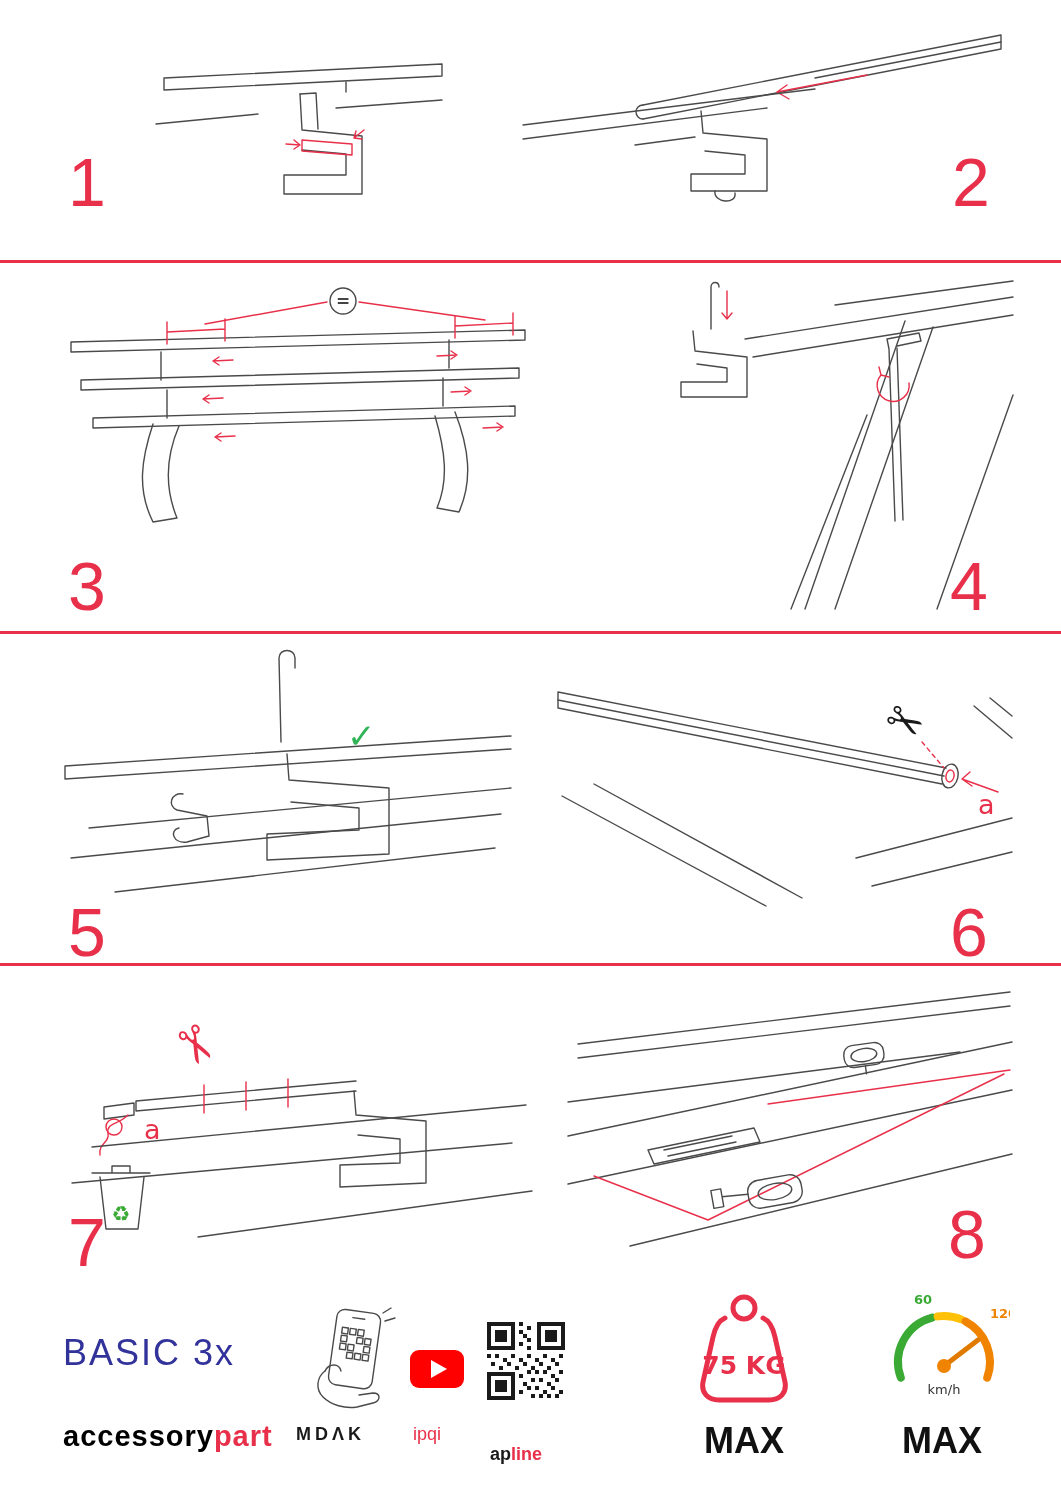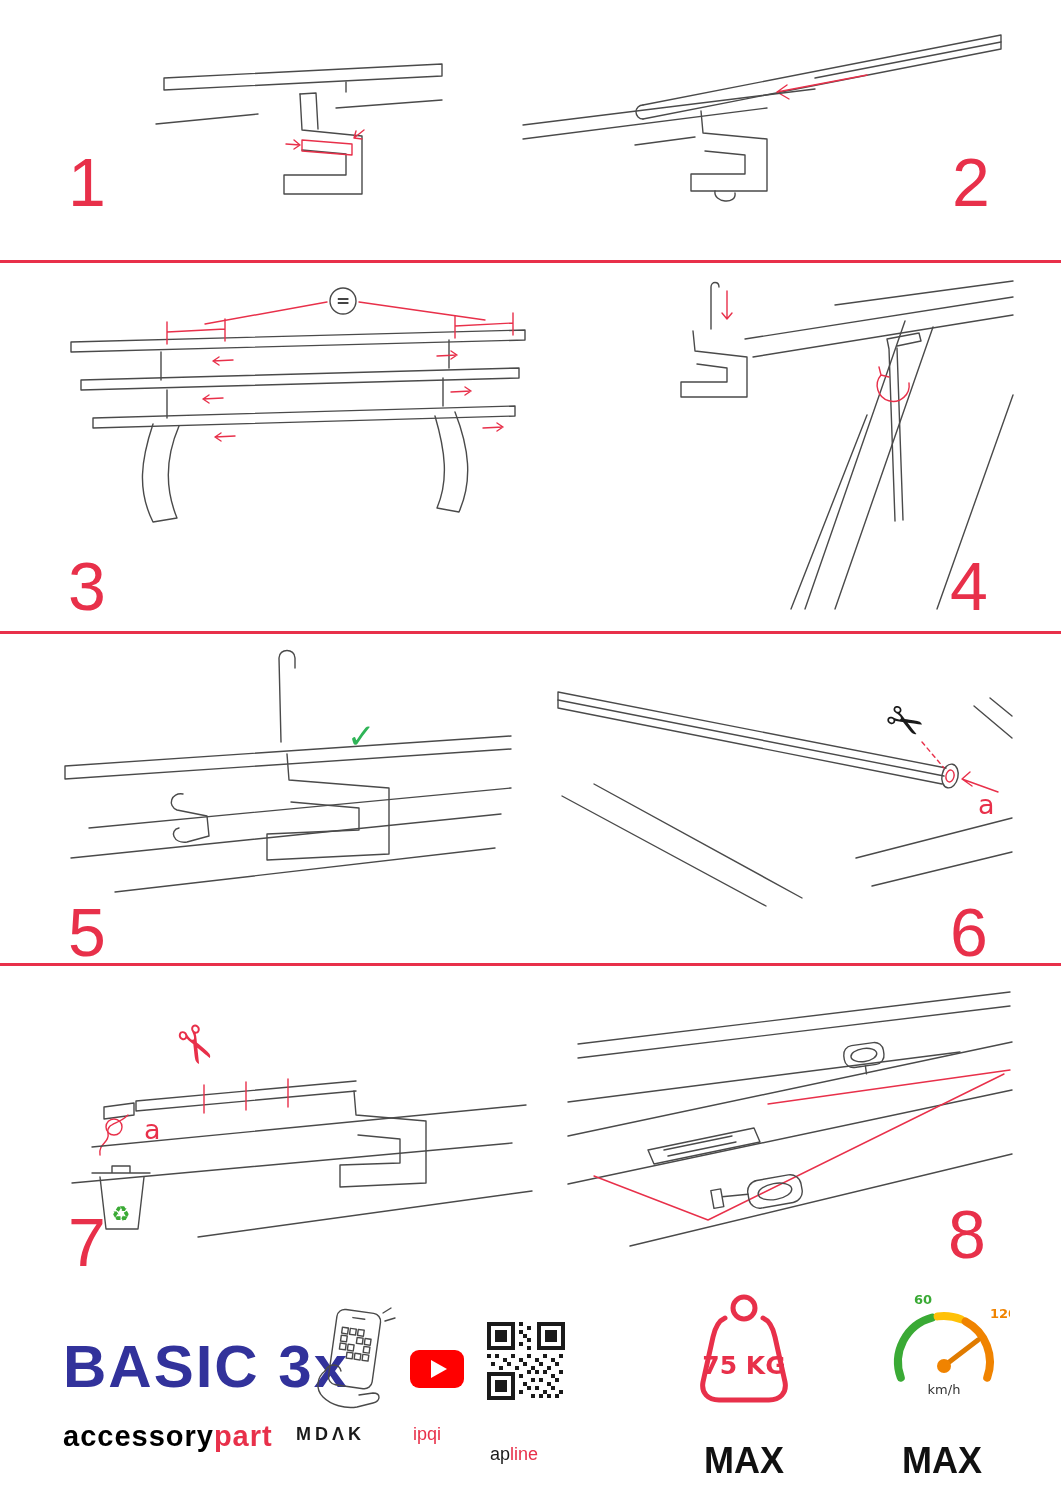--- a/index.html
+++ b/index.html
@@ -24,31 +24,31 @@
   .art circle.redline{stroke:#e8304a;stroke-width:5;}
   .art text.wt{fill:#e8304a;font-size:25px;font-weight:bold;text-anchor:middle;}
   .art path.arc-green{stroke:#3aaa35;stroke-width:8;}
   .art path.arc-yellow{stroke:#ffc107;stroke-width:8;}
   .art path.arc-orange{stroke:#f08300;stroke-width:8;}
   .art line.needle{stroke:#e07b00;stroke-width:5;}
   .art circle.hub{fill:#f08300;stroke:none;}
   .art text.tick-g{fill:#3aaa35;font-size:13px;font-weight:bold;}
   .art text.tick-o{fill:#f08300;font-size:13px;font-weight:bold;}
   .art text.kmh{fill:#333;font-size:13px;text-anchor:middle;}
-  .brand-title{position:absolute;left:63px;top:1332px;color:#32329b;font-size:60px;font-weight:bold;letter-spacing:2px;}
+  .brand-title{position:absolute;left:63px;top:1332px;color:#32329b;font-size:36px;font-weight:normal;letter-spacing:2px;}
   .brand-sub{position:absolute;left:63px;top:1420px;font-size:29px;font-weight:bold;letter-spacing:1px;}
   .brand-sub .sfx{color:#e8304a;}
   .partner{position:absolute;font-size:18px;color:#1a1a1a;}
   .mdak{left:296px;top:1424px;letter-spacing:4px;font-weight:600;}
   .ipqi{left:413px;top:1424px;color:#e8304a;font-weight:500;text-align:center;}
-  .apline{left:490px;top:1444px;font-weight:normal;}
+  .apline{left:490px;top:1444px;font-weight:bold;}
   .apline .sfx{color:#e8304a;}
   .yt{position:absolute;left:410px;top:1350px;width:54px;height:38px;background:#f00;border-radius:9px;}
   .yt::after{content:"";position:absolute;left:21px;top:10px;border-left:16px solid #fff;border-top:9px solid transparent;border-bottom:9px solid transparent;}
-  .max-label{position:absolute;font-size:36px;font-weight:bold;color:#111;width:140px;text-align:center;margin-top:20px;}
+  .max-label{position:absolute;font-size:36px;font-weight:bold;color:#111;width:140px;text-align:center;}
 </style>
 </head>
 <body>
 
 <div class="page">
 
   <div class="step-number" style="left:68px;top:148px;">1</div>
   <svg class="art" style="left:150px;top:52px;" width="300" height="190" viewBox="0 0 300 190">
     <path d="M14,26 L292,12 M14,38 L292,24 M14,26 L14,38 M292,12 L292,24"></path>
     <path d="M196,30 L196,40"></path>

